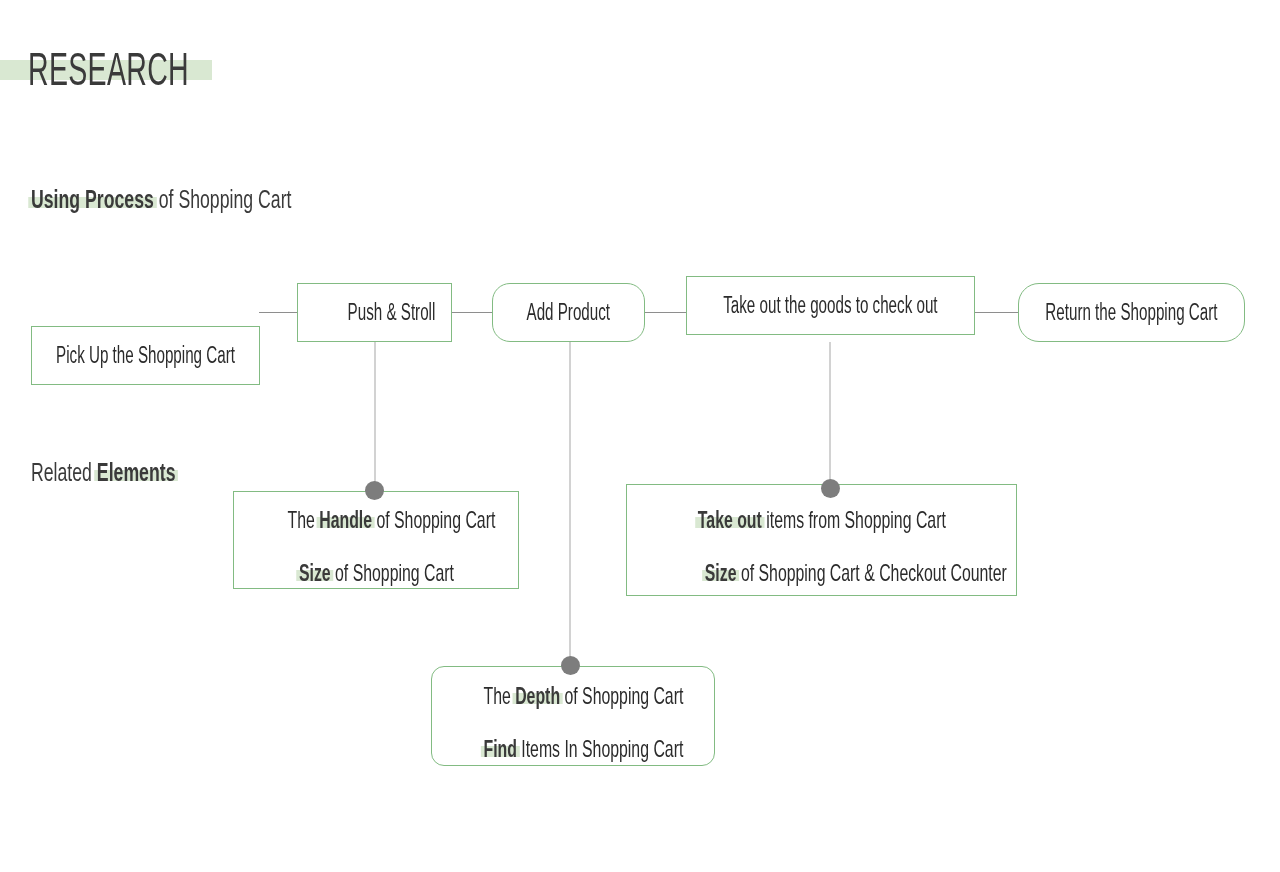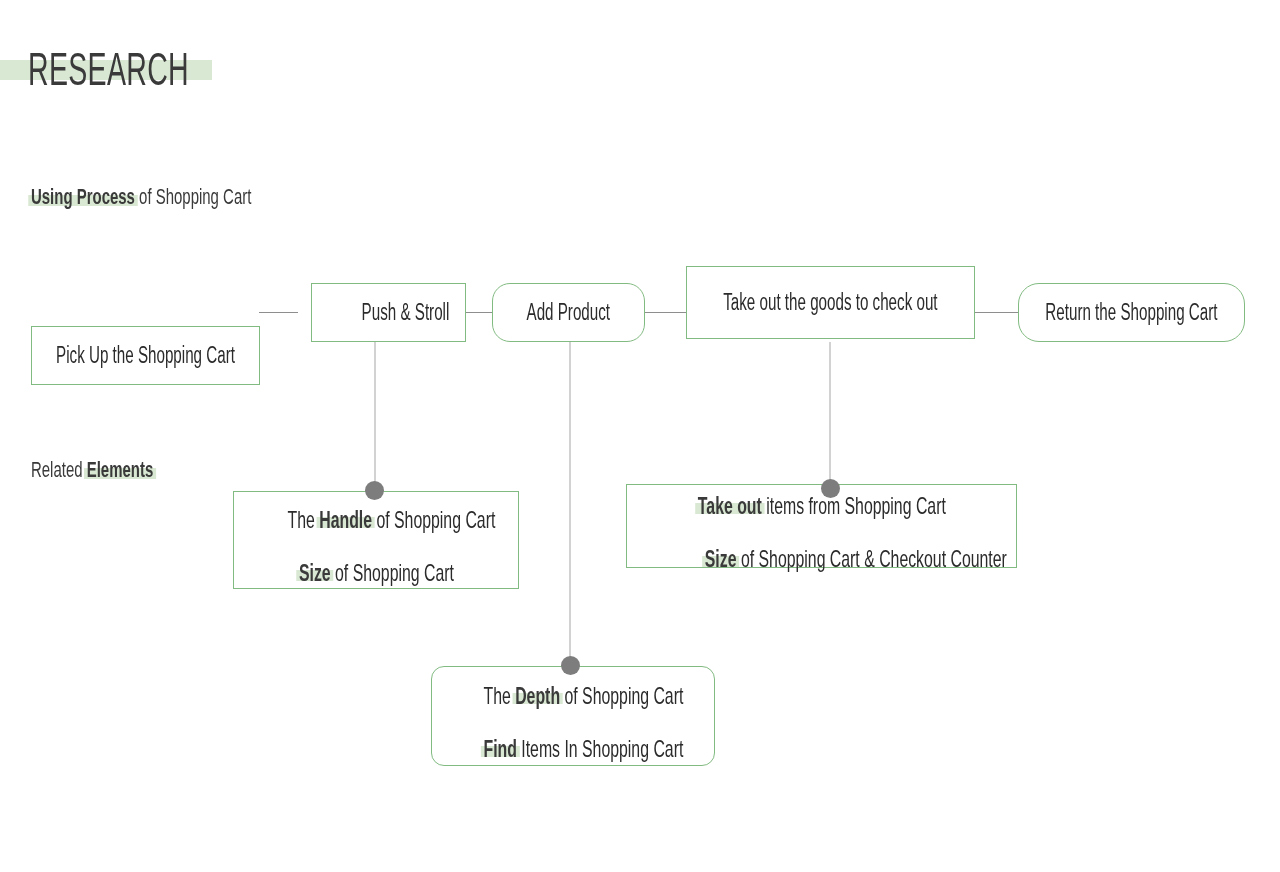--- a/index.html
+++ b/index.html
@@ -43,21 +43,21 @@
     color: #3a3a3a;
     transform: scaleX(0.62);
     transform-origin: left center;
     white-space: nowrap;
   }
 
   
   .section-label {
     position: absolute;
     white-space: nowrap;
-    font-size: 22px;
+    font-size: 26px;
     color: #3a3a3a;
   }
   .section-label .scale {
     display: inline-block;
     transform: scaleX(0.68);
     transform-origin: left center;
     white-space: nowrap;
   }
   .hl {
     position: relative;
@@ -172,48 +172,48 @@
 <div class="conn-h" style="left:644px; top:312px; width:43px;"></div>
 <div class="conn-h" style="left:974px; top:312px; width:45px;"></div>
 
 <div class="conn-v" style="left:374px; top:342px; width:2.2px; height:150px;"></div>
 <div class="conn-v" style="left:569px; top:342px; width:2.2px; height:325px;"></div>
 <div class="conn-v" style="left:829px; top:342px; width:2.2px; height:148px;"></div>
 
 <div class="flow-box" style="left:31px;  top:283px; width:229px; height:59px;margin-top:43px;">
   <span class="txt">Pick Up the Shopping Cart</span>
 </div>
-<div class="flow-box" style="left:311px; top:283px; width:155px; height:59px;padding-left:34px;">
+<div class="flow-box" style="left:297px; top:283px; width:155px; height:59px;padding-left:34px;">
   <span class="txt">Push &amp; Stroll</span>
 </div>
 <div class="flow-box" style="left:492px; top:283px; width:153px; height:59px;border-radius:18px;">
   <span class="txt">Add  Product</span>
 </div>
-<div class="flow-box" style="left:686px; top:266px; width:289px; height:73px;">
+<div class="flow-box" style="left:686px; top:276px; width:289px; height:59px;">
   <span class="txt">Take out the goods to check out</span>
 </div>
 <div class="flow-box" style="left:1018px; top:283px; width:227px; height:59px;border-radius:21px;">
   <span class="txt">Return the Shopping Cart</span>
 </div>
 
 <div class="detail-box" style="left:233px; top:491px; width:286px; height:98px;">
   <div class="detail-line dl-center">
     <span class="scale">
       <span class="reg">The </span><span class="hl">Handle</span><span class="reg"> of Shopping Cart</span>
     </span>
   </div>
   <div class="detail-line dl-center">
     <span class="scale">
       <span class="reg"></span><span class="hl">Size</span><span class="reg"> of Shopping Cart</span>
     </span>
   </div>
 </div>
 <div class="conn-dot" style="left:365px; top:481px;"></div>
 
-<div class="detail-box" style="left:626px; top:484px; width:391px; height:84px;">
+<div class="detail-box" style="left:626px; top:484px; width:391px; height:112px;">
   <div class="detail-line dl-center">
     <span class="scale">
       <span class="reg"></span><span class="hl">Take out</span><span class="reg"> items from Shopping Cart</span>
     </span>
   </div>
   <div class="detail-line dl-center">
     <span class="scale">
       <span class="reg"></span><span class="hl">Size</span><span class="reg"> of Shopping Cart &amp; Checkout Counter</span>
     </span>
   </div>

